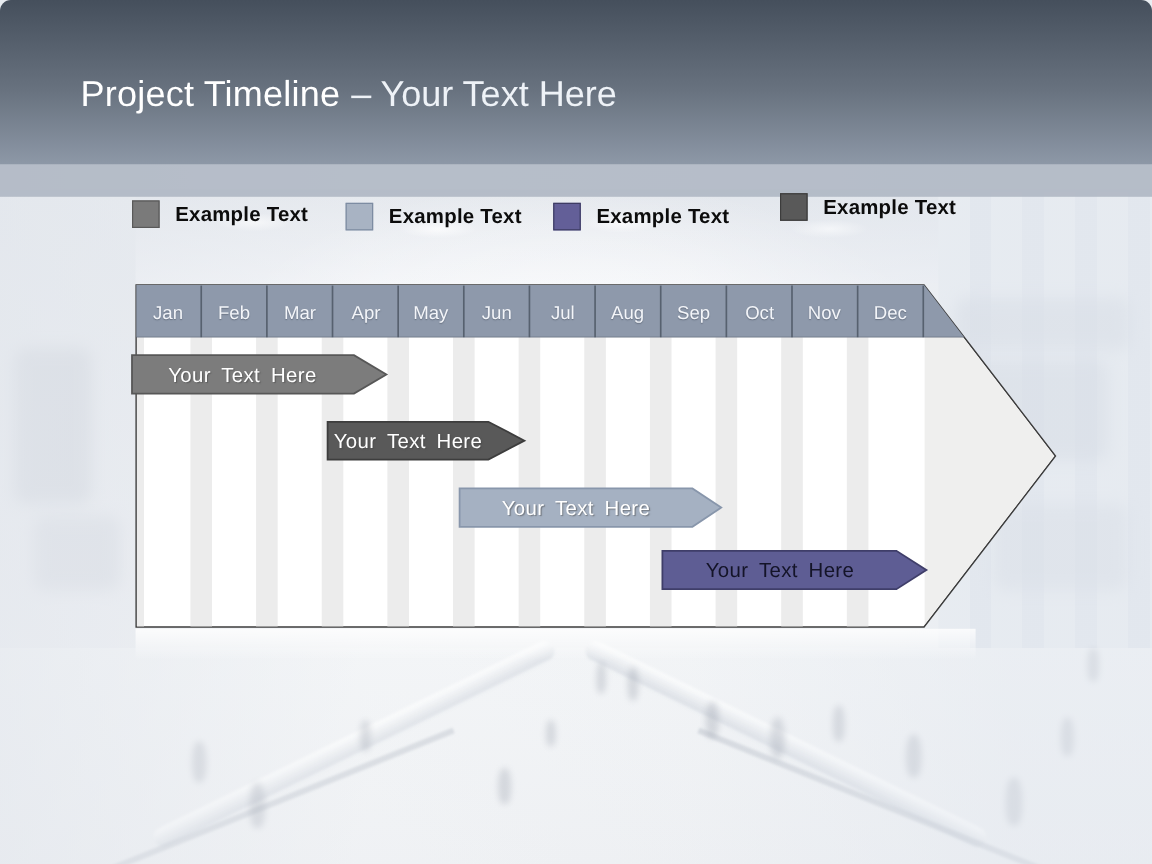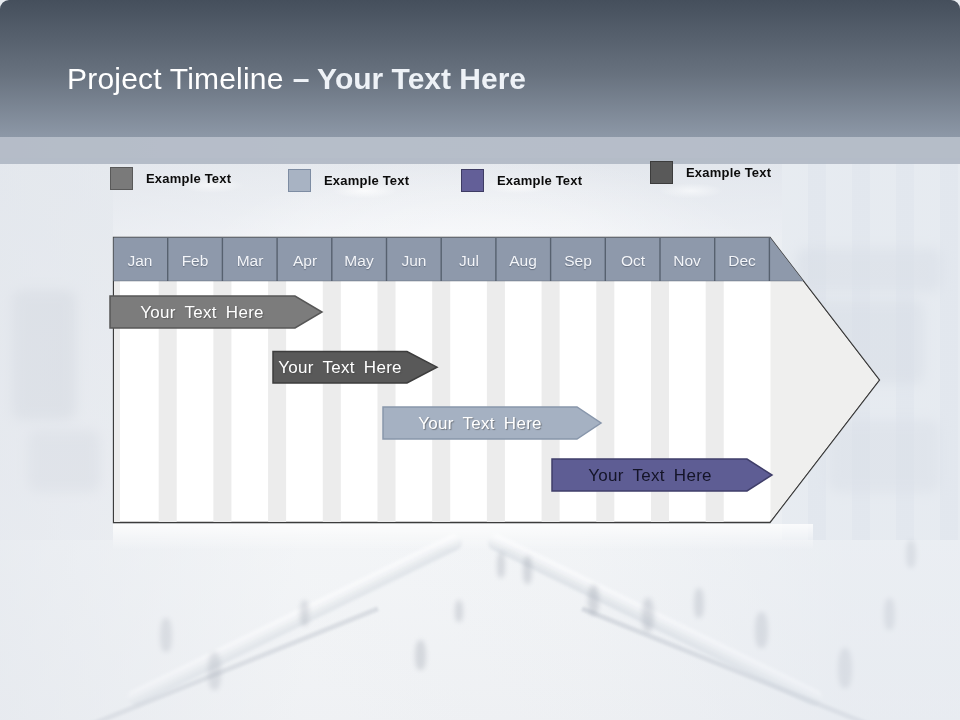--- a/index.html
+++ b/index.html
@@ -35,28 +35,28 @@
   .person { position:absolute; background:#848b99; opacity:.32; filter:blur(2.5px);
     border-radius:45% 45% 40% 40%; }
 
   
   .hdr { position:absolute; left:0; top:0; width:960px; height:137px; z-index:4;
     background:linear-gradient(180deg,#454f5c 0%, #68727f 55%, #8d98a7 100%);
     border-radius:9px 9px 0 0; }
   .hdr-title { position:absolute; left:67px; top:64px; white-space:nowrap;
     font-size:30px; line-height:1; color:#ffffff; }
   .hdr-title .bold { font-weight:400; letter-spacing:.2px; }
-  .hdr-title .reg  { font-weight:700; color:#eef2f7; margin-left:9px; }
+  .hdr-title .reg  { font-weight:400; color:#eef2f7; margin-left:9px; }
   .subband { position:absolute; left:0; top:137px; width:960px; height:27px; z-index:3;
     background:rgba(172,180,193,.85); }
 
   
   .legend-item { position:absolute; display:flex; align-items:center; z-index:5; }
   .legend-swatch { width:23px; height:23px; border:1.5px solid #555; margin-right:13px; }
-  .legend-label { font-size:13px; font-weight:700; color:#0c0c0c; letter-spacing:.2px; }
+  .legend-label { font-size:17px; font-weight:700; color:#0c0c0c; letter-spacing:.2px; }
 
   
   .timeline-svg { position:absolute; inset:0; z-index:4; }
   .month-label { font-family:"Liberation Sans",sans-serif; font-size:15.5px; fill:#f3f5f9;
     text-anchor:middle; text-shadow:0 1px 1px rgba(50,60,75,.45); }
   .bar-label { font-family:"Liberation Sans",sans-serif; font-size:17px; text-anchor:middle;
     letter-spacing:.3px; word-spacing:4px; }
   .bar-label.light { text-shadow:1px 1.2px 1px rgba(70,70,70,.55); }
   .reflection { position:absolute; left:113px; top:524px; width:700px; height:26px; z-index:3;
     background:linear-gradient(180deg, rgba(255,255,255,.8), rgba(255,255,255,0)); }

